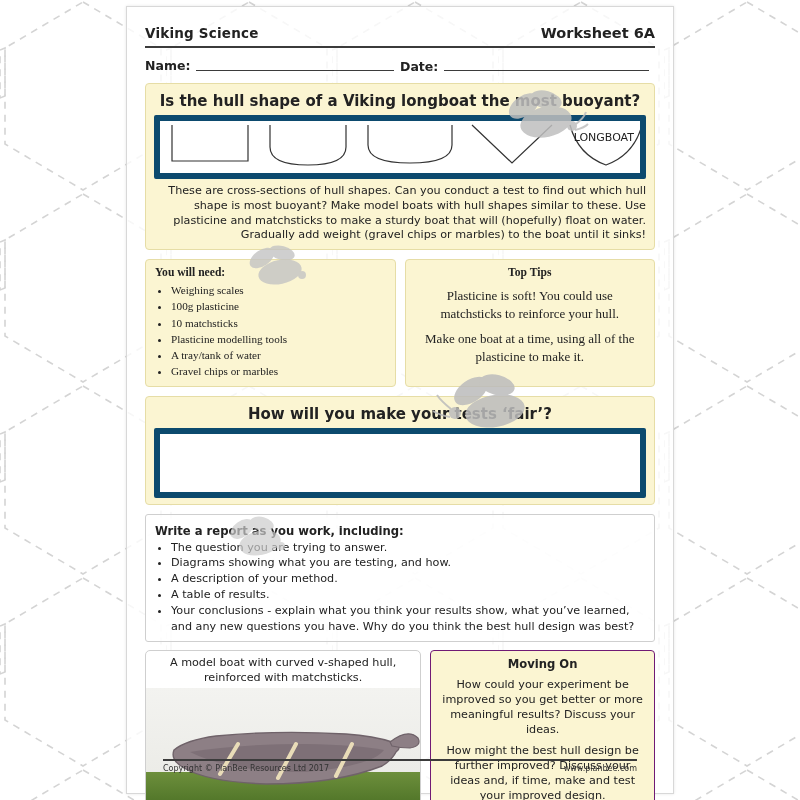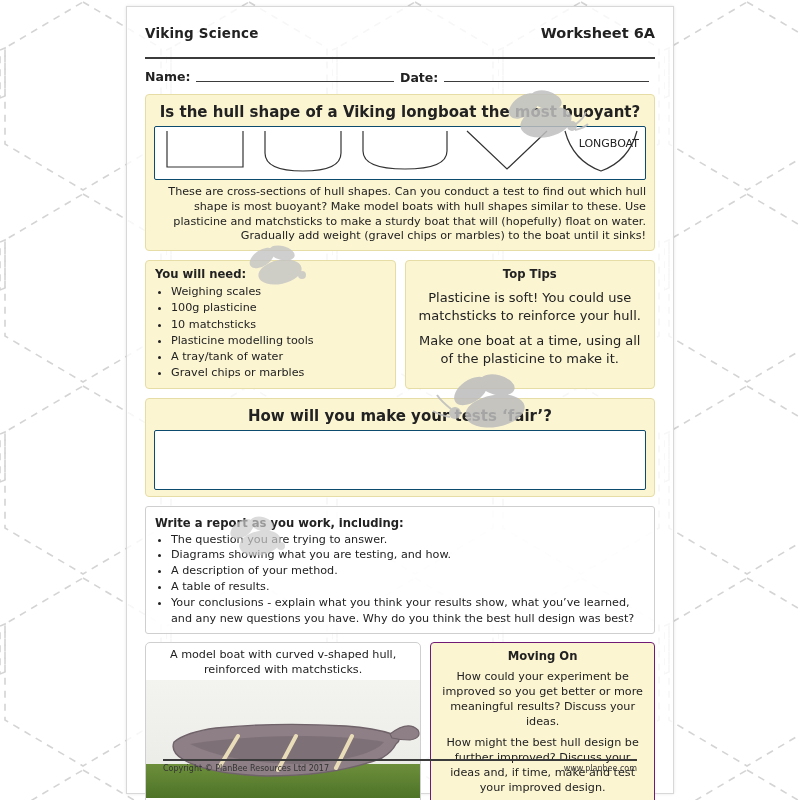--- a/index.html
+++ b/index.html
@@ -30,21 +30,21 @@
   }
   .inner{
     position:absolute;
     left:18px;top:18px;right:18px;bottom:16px;
   }
 
   
   .hdr{
     display:flex;justify-content:space-between;align-items:flex-end;
     border-bottom:2px solid #3b3b3b;
-    padding-bottom:16px;
+    padding-bottom:5px;
   }
   .hdr .title{font-size:13.5px;font-weight:bold;color:#222;letter-spacing:.2px;}
   .hdr .ws{font-size:14.5px;font-weight:bold;color:#222;}
 
   .namerow{
     display:flex;margin-top:10px;font-size:12.5px;font-weight:bold;color:#222;
     align-items:flex-end;
   }
   .namerow .lbl{white-space:nowrap;}
   .namerow .rule{
@@ -59,36 +59,36 @@
     border:1px solid #e6dda6;
     border-radius:4px;
     margin-top:9px;
     padding:6px 8px;
     box-sizing:border-box;
   }
   .panel .q{
     text-align:center;font-weight:bold;font-size:15px;color:#222;margin:2px 0 5px 0;
   }
   .whitebox{
-    background:#ffffff;border:1px solid #0c4a6e;border-radius:2px;
+    background:#ffffff;border:6px solid #0c4a6e;border-radius:2px;
   }
   .hullbox{height:52px;position:relative;overflow:hidden;}
   .hullbox svg{position:absolute;left:0;top:0;}
   .longboat-tag{
     position:absolute;right:6px;top:10px;font-size:11px;color:#222;
   }
   .para{
     font-size:11.2px;color:#222;line-height:1.32;text-align:right;margin-top:5px;
   }
 
   
   .tworow{display:flex;gap:9px;margin-top:9px;}
   .col{
     background:#fbf5d2;border:1px solid #e6dda6;border-radius:4px;
-    padding:6px 9px;box-sizing:border-box;
+    padding:6px 9px;box-sizing:border-box;font-family:Liberation Serif, serif;
   }
   .col.left{width:50%;}
   .col.right{width:50%;}
   .col h4{margin:0 0 3px 0;font-size:11.6px;font-weight:bold;color:#222;}
   .col.right h4{text-align:center;}
   ul.needs{margin:0;padding-left:16px;}
   ul.needs li{font-size:11.2px;color:#222;line-height:1.45;}
   .tip{font-size:13px;color:#222;text-align:center;line-height:1.35;margin:8px 4px;}
 
   

